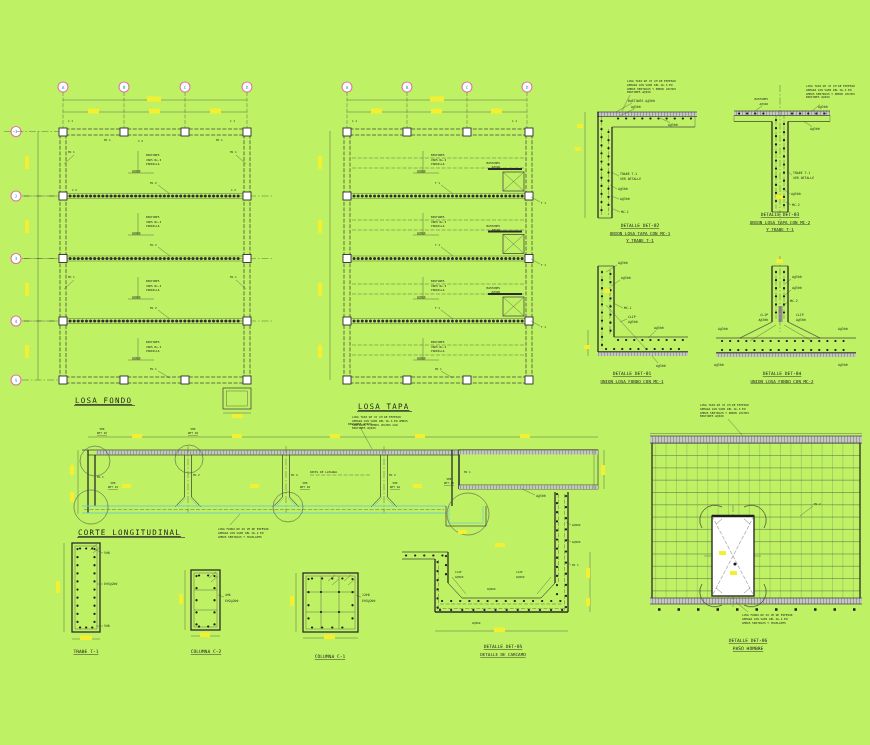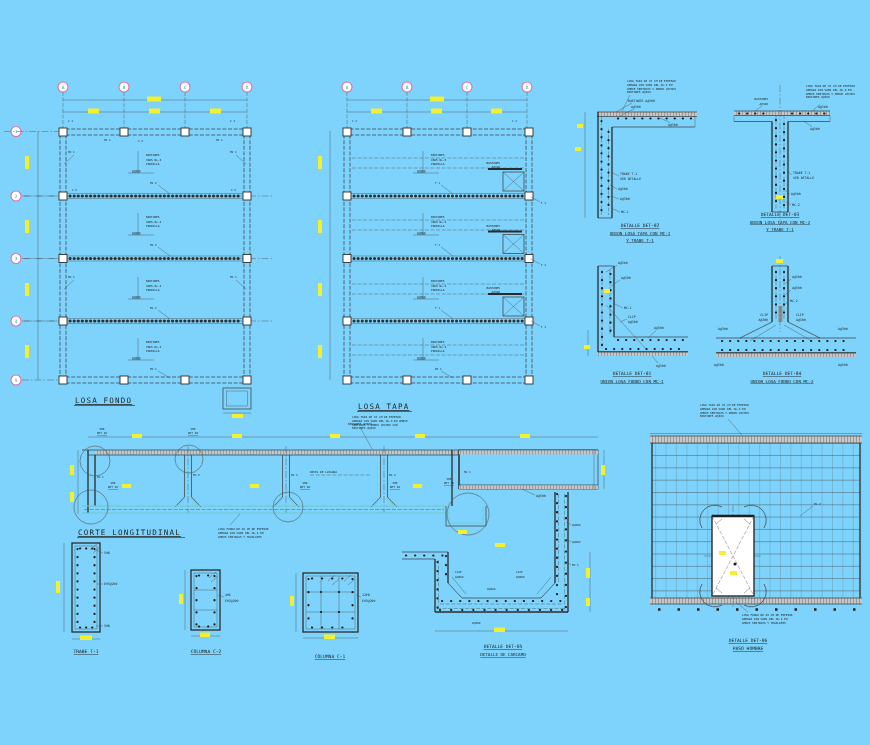--- a/index.html
+++ b/index.html
@@ -1,16 +1,16 @@
 <!DOCTYPE html>
 <html><head>
 <meta charset="utf-8">
 <style>
 html,body{margin:0;padding:0;background:#ffffff}
-.sheet{position:relative;width:870px;height:745px;background:#7dd3fc;overflow:hidden}
+.sheet{position:relative;width:870px;height:745px;background:#bef264;overflow:hidden}
 svg{display:block}
 .ln{stroke:#3a3a3a;stroke-width:.7;fill:none}
 .lnb{stroke:#2b2b2b;stroke-width:1.3;fill:none}
 .thin{stroke:#4a4a4a;stroke-width:.4;fill:none}
 .dash{stroke-dasharray:4 1.6}
 .dd{stroke-dasharray:7 2 1.5 2}
 .teal{stroke:#72c9c4;stroke-width:1.2;fill:none}
 .tealthin{stroke:#72c9c4;stroke-width:.7;fill:none}
 .dots{stroke:#1c1c1c;stroke-width:2.2;stroke-dasharray:.1 8;stroke-linecap:round;fill:none}
 .beads{stroke:#2e2e2e;stroke-width:3;stroke-dasharray:.1 4;stroke-linecap:round;fill:none}

